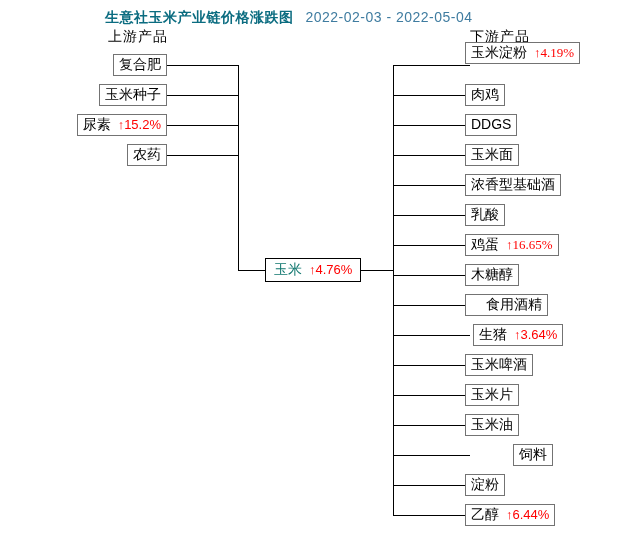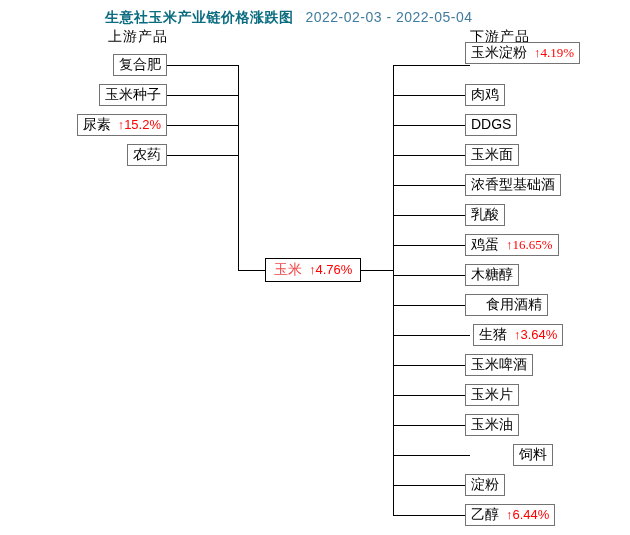--- a/index.html
+++ b/index.html
@@ -20,21 +20,21 @@
   }
   .up-node{right:463px;}   
   .dn-node{left:465px;}
   .chg{color:#ff0000;margin-left:7px;font-size:13px;}
   .chg:empty{margin-left:0;}
   #corn-node{
     position:absolute;box-sizing:border-box;left:265px;top:258px;height:24px;
     line-height:21px;border:1px solid #000;background:#fff;padding:0 8px;
     font-size:14px;white-space:nowrap;z-index:2;
   }
-  #corn-node .corn-label{color:#ef4444;}
+  #corn-node .corn-label{color:#0f766e;}
   #corn-node .chg{font-size:13px;}
 </style>
 </head>
 <body>
 
 <div id="stage">
 
   <svg id="wires" width="630" height="535" viewBox="0 0 630 535" shape-rendering="crispEdges" aria-hidden="true">
 
     <line x1="238.5" y1="65" x2="238.5" y2="270" stroke="#000" stroke-width="1"></line>

